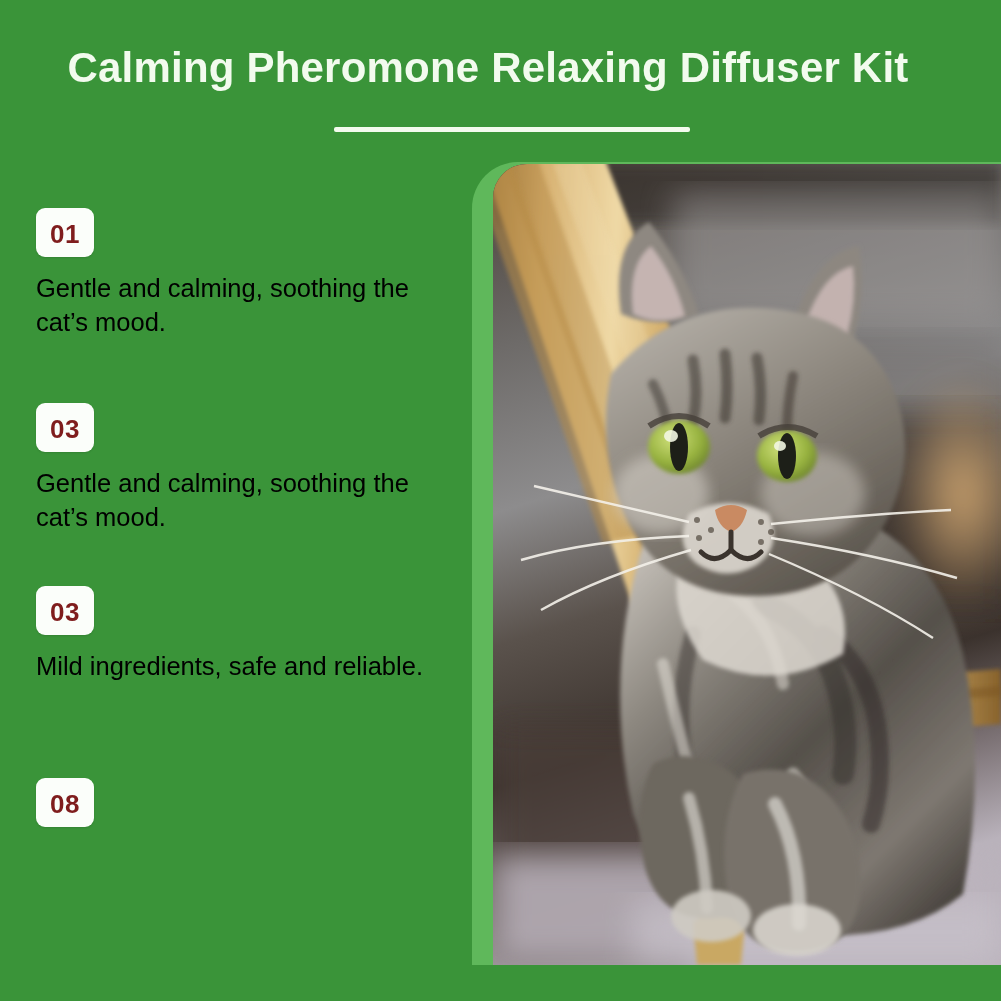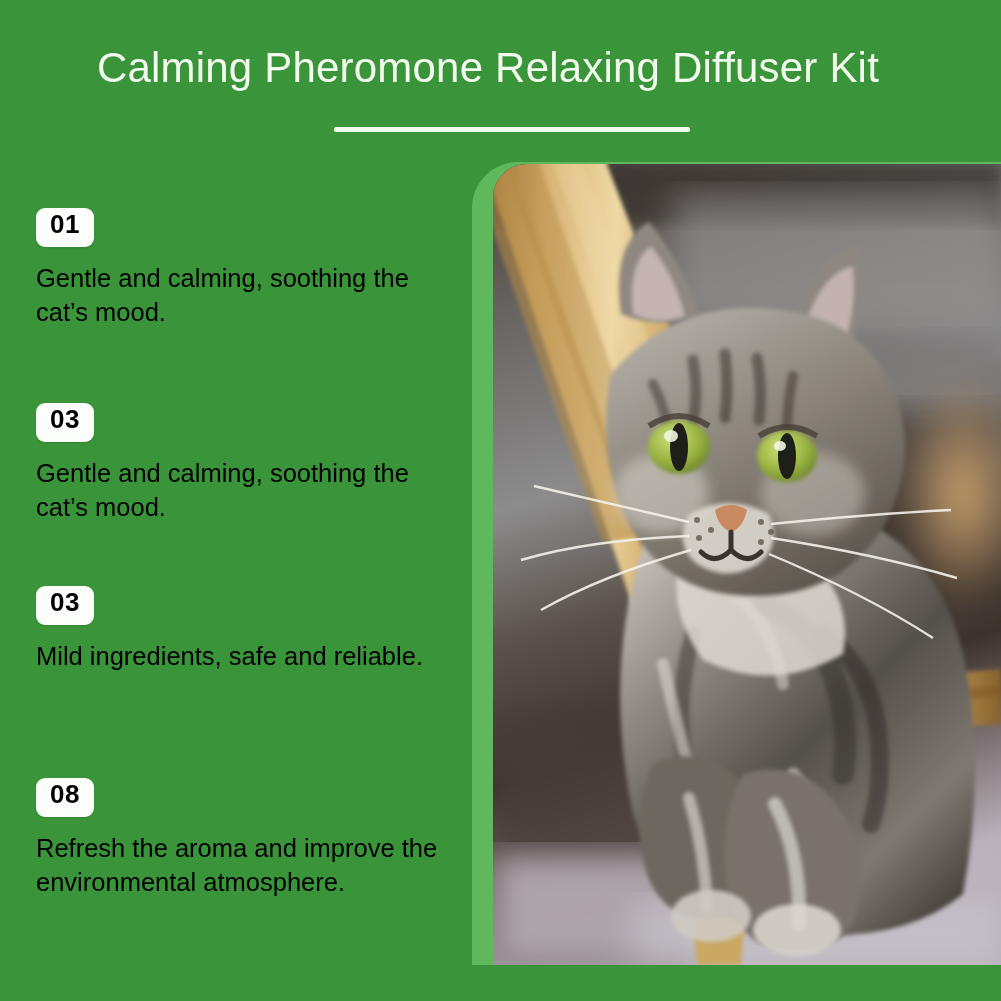--- a/index.html
+++ b/index.html
@@ -16,21 +16,21 @@
   }
 
   
   #title {
     position:absolute;
     left:0; top:44px;
     width:976px;
     text-align:center;
     color:#f2fbee;
     font-size:42px;
-    font-weight:normal;
+    font-weight:bold;
     letter-spacing:0.2px;
     white-space:nowrap;
   }
   #divider {
     position:absolute;
     left:334px; top:127px;
     width:356px; height:5px;
     background:#f3fbee;
     border-radius:2px;
   }
@@ -43,25 +43,25 @@
   }
   .feature { position:absolute; left:36px; width:430px; }
   .feature.f1 { top:8px; }
   .feature.f2 { top:203px; }
   .feature.f3 { top:386px; }
   .feature.f4 { top:578px; }
 
   .badge {
     display:inline-block;
     background:#fbfefa;
-    color:#000000;
+    color:#7f1d1d;
     font-size:26px;
     font-weight:bold;
     line-height:1;
-    padding:3px 14px 10px 14px;
+    padding:13px 14px 10px 14px;
     border-radius:9px;
     letter-spacing:0.5px;
     box-shadow:0 1px 2px rgba(0,0,0,0.12);
   }
   .feature-text {
     margin-top:14px;
     color:#000000;
     font-size:25.5px;
     line-height:1.34;
     max-width:420px;
@@ -106,21 +106,20 @@
       <div class="feature-text">Gentle and calming, soothing the cat’s mood.</div>
     </div>
 
     <div class="feature f3">
       <span class="badge">03</span>
       <div class="feature-text">Mild ingredients, safe and reliable.</div>
     </div>
 
     <div class="feature f4">
       <span class="badge">08</span>
-      <div class="feature-text">Refresh the aroma and improve the environmental atmosphere.</div>
     </div>
 
   </div>
 
   <div id="photo-frame"></div>
 
   <div id="photo">
     <svg viewBox="0 0 508 801" preserveAspectRatio="xMidYMid slice">
       <defs>
         <linearGradient id="bgRoom" x1="0" y1="0" x2="0.2" y2="1">

